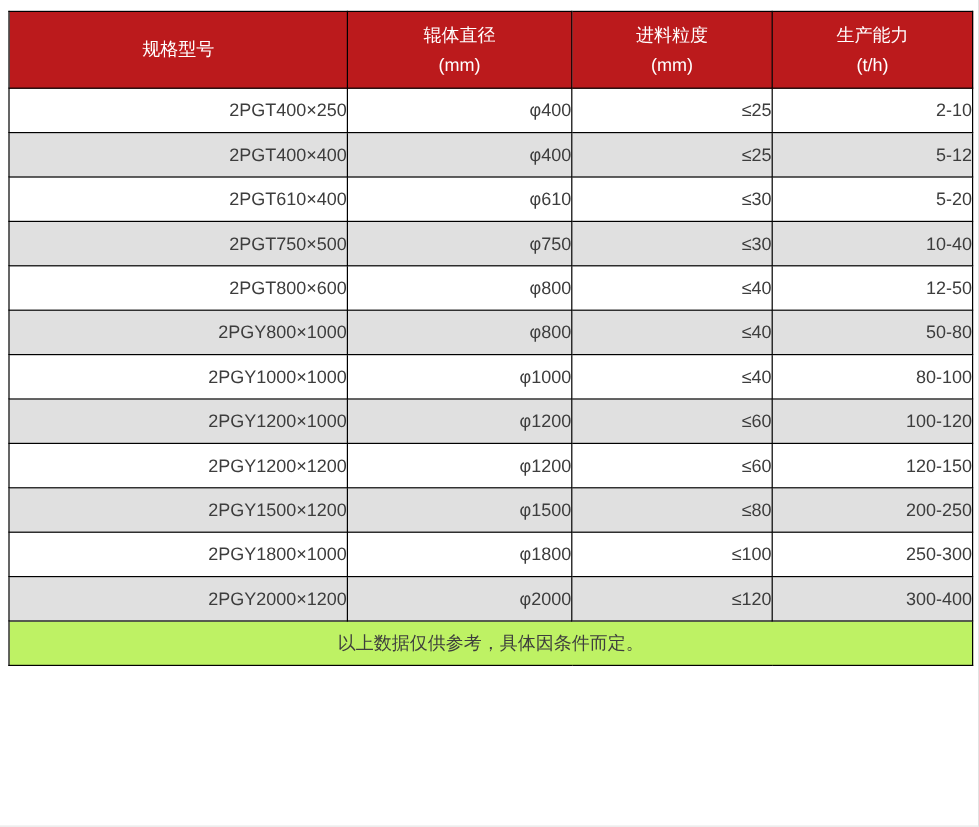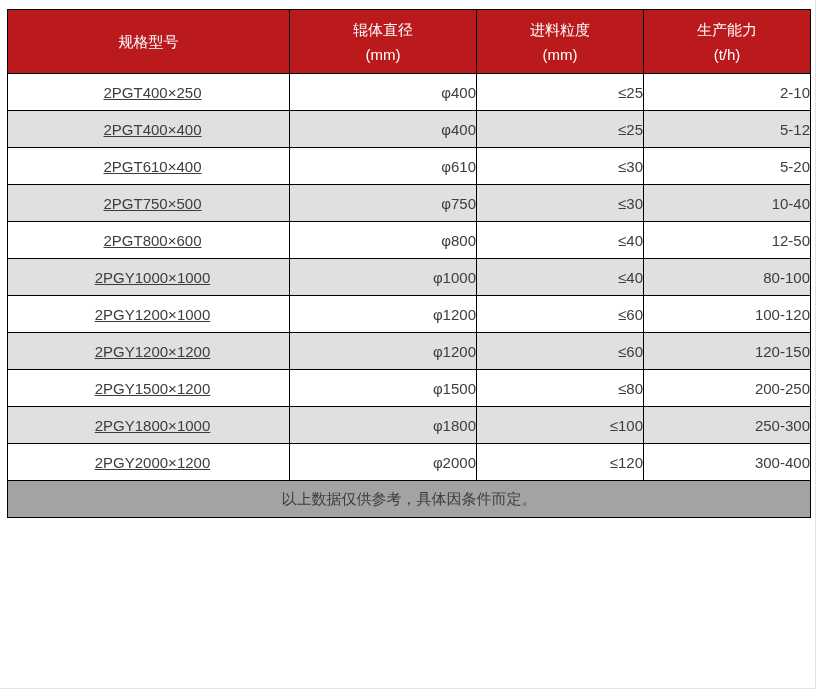--- a/index.html
+++ b/index.html
@@ -50,31 +50,30 @@
     color: var(--cell-text, #3d3d3d);
     text-align: right;
     vertical-align: middle;
     padding: 0;
     background: var(--row-bg, #ffffff);
   }
   .spec-table tbody tr:nth-child(even) td {
     background: var(--row-alt-bg, #e0e0e0);
   }
   .spec-table tbody td.model-col {
-    text-align: center;
+    text-align: right;
     padding-left: 8px;
-    text-decoration: underline;
   }
   .spec-table tfoot td {
     height: 37px;
     font-size: 15px;
     color: var(--cell-text, #3d3d3d);
     text-align: center;
     vertical-align: middle;
-    background: #a3a3a3;
+    background: #bef264;
   }
 </style>
 </head>
 <body>
 
 <div class="page">
   <table class="spec-table">
     <colgroup id="colgroup">
         <col style="width: 282px;">
         <col style="width: 187px;">
@@ -125,20 +124,26 @@
           <td>≤30</td>
           <td>10-40</td>
         </tr>
         <tr>
           <td class="model-col">2PGT800×600</td>
           <td>φ800</td>
           <td>≤40</td>
           <td>12-50</td>
         </tr>
         <tr>
+          <td class="model-col">2PGY800×1000</td>
+          <td>φ800</td>
+          <td>≤40</td>
+          <td>50-80</td>
+        </tr>
+        <tr>
           <td class="model-col">2PGY1000×1000</td>
           <td>φ1000</td>
           <td>≤40</td>
           <td>80-100</td>
         </tr>
         <tr>
           <td class="model-col">2PGY1200×1000</td>
           <td>φ1200</td>
           <td>≤60</td>
           <td>100-120</td>

